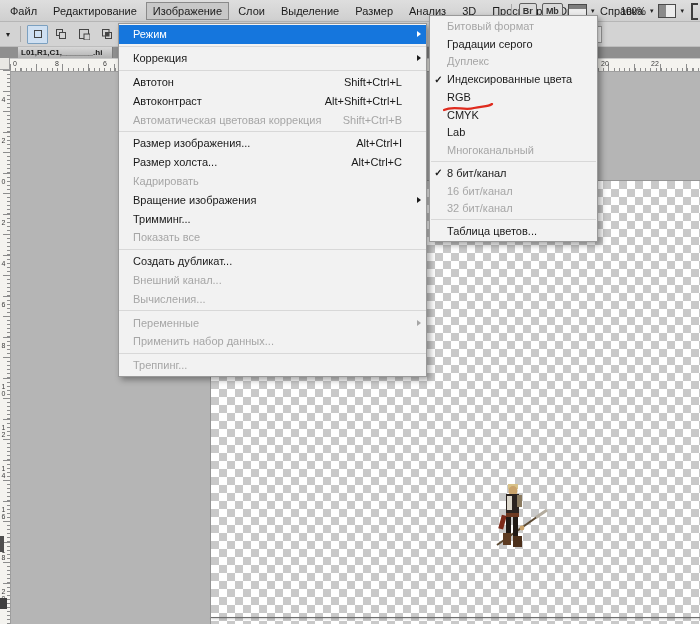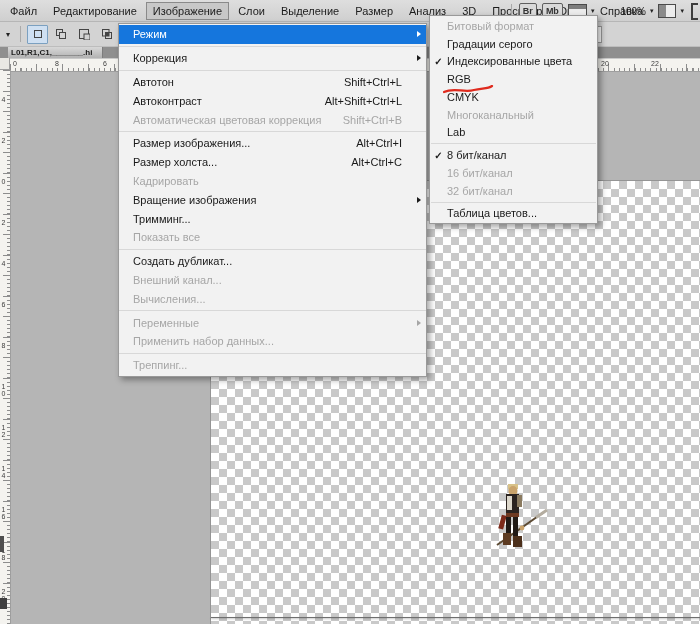--- a/index.html
+++ b/index.html
@@ -35,21 +35,21 @@
       repeating-linear-gradient(to bottom,#8d8d8d 0 1px,transparent 1px 20.5px);
     background-size:3px 100%,7px 100%;background-position:100% 0,100% 0;background-repeat:repeat-y}
   .vlabel{position:absolute;left:0;width:7px;font-size:7px;line-height:7px;color:#3c3c3c;text-align:center}
   .corner{position:absolute;left:0;top:58px;width:10px;height:12px;background:#e9e8e4;
     border-right:1px solid #9e9e9e;border-bottom:1px solid #9e9e9e;box-sizing:border-box;z-index:21}
   .notch-a{position:absolute;left:0;top:536px;width:4px;height:16px;background:#4f4f4f;z-index:25}
   .notch-b{position:absolute;left:0;top:598px;width:7px;height:11px;background:#3f3f3f;z-index:25}
 
   
   .tabstrip{position:absolute;left:0;top:47px;width:700px;height:11px;background:#8f8f8f;z-index:30}
-  .doctab{position:absolute;left:8px;top:0;width:95px;height:11px;
+  .doctab{position:absolute;left:18px;top:0;width:95px;height:11px;
     background:linear-gradient(#d8d8d8,#b2b2b2);border-right:1px solid #7d7d7d;
     font-size:8px;font-weight:bold;color:#1b1b1b;line-height:11px;padding-left:3px;
     white-space:nowrap;overflow:hidden;box-sizing:border-box}
 
   
   .optbar{position:absolute;left:0;top:22px;width:700px;height:25px;background:#d3d3d3;
     border-bottom:1px solid #bdbdbd;display:flex;align-items:center;z-index:40;
     font-size:11px;color:#222;box-sizing:border-box;padding-left:6px}
   .preset-arrow{font-size:8px;color:#222;margin-right:5px}
   .ob-divider{width:1px;height:16px;background:#aaa;margin:0 5px}
@@ -345,49 +345,55 @@
         <span class="lbl">Битовый формат</span>
         <span class="sc"></span>
         <span class="arr"></span>
       </div>
       <div class="mi">
         <span class="chk"></span>
         <span class="lbl">Градации серого</span>
         <span class="sc"></span>
         <span class="arr"></span>
       </div>
+      <div class="mi disabled">
+        <span class="chk"></span>
+        <span class="lbl">Дуплекс</span>
+        <span class="sc"></span>
+        <span class="arr"></span>
+      </div>
       <div class="mi">
         <span class="chk">✓</span>
         <span class="lbl">Индексированные цвета</span>
         <span class="sc"></span>
         <span class="arr"></span>
       </div>
       <div class="mi">
         <span class="chk"></span>
         <span class="lbl">RGB<svg width="52" height="10" class="squiggle">
             <path d="M1 7 C 11 2, 21 8, 31 5 C 39 3, 45 4, 49 1" fill="none" stroke="#df2b1e" stroke-width="2.2" stroke-linecap="round"></path>
           </svg></span>
         <span class="sc"></span>
         <span class="arr"></span>
       </div>
       <div class="mi">
         <span class="chk"></span>
         <span class="lbl">CMYK</span>
         <span class="sc"></span>
         <span class="arr"></span>
       </div>
+      <div class="mi">
+        <span class="chk"></span>
+        <span class="lbl">Lab</span>
+        <span class="sc"></span>
+        <span class="arr"></span>
+      </div>
       <div class="mi disabled">
         <span class="chk"></span>
         <span class="lbl">Многоканальный</span>
-        <span class="sc"></span>
-        <span class="arr"></span>
-      </div>
-      <div class="mi">
-        <span class="chk"></span>
-        <span class="lbl">Lab</span>
         <span class="sc"></span>
         <span class="arr"></span>
       </div>
       <div class="msep"></div>
       <div class="mi">
         <span class="chk">✓</span>
         <span class="lbl">8 бит/канал</span>
         <span class="sc"></span>
         <span class="arr"></span>
       </div>

